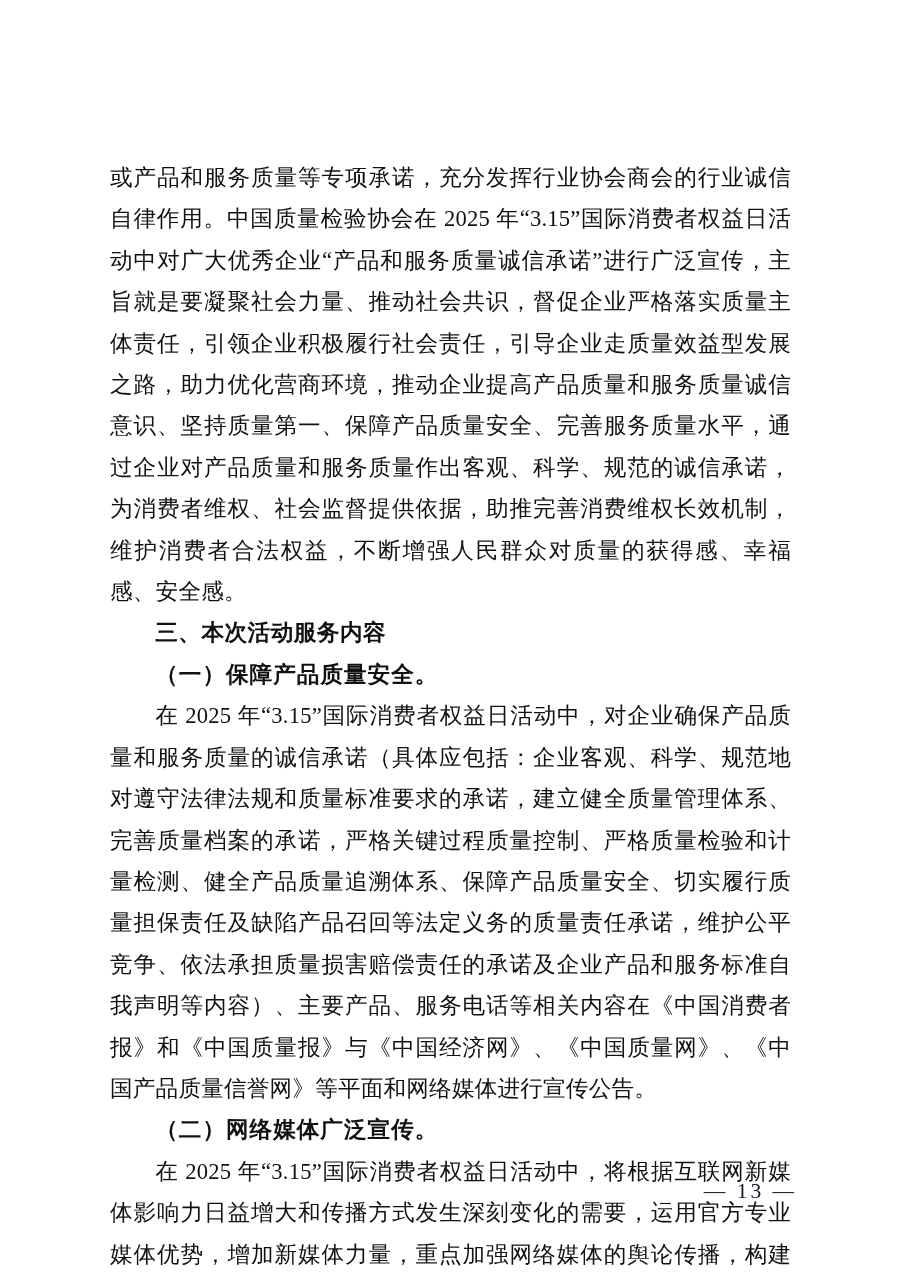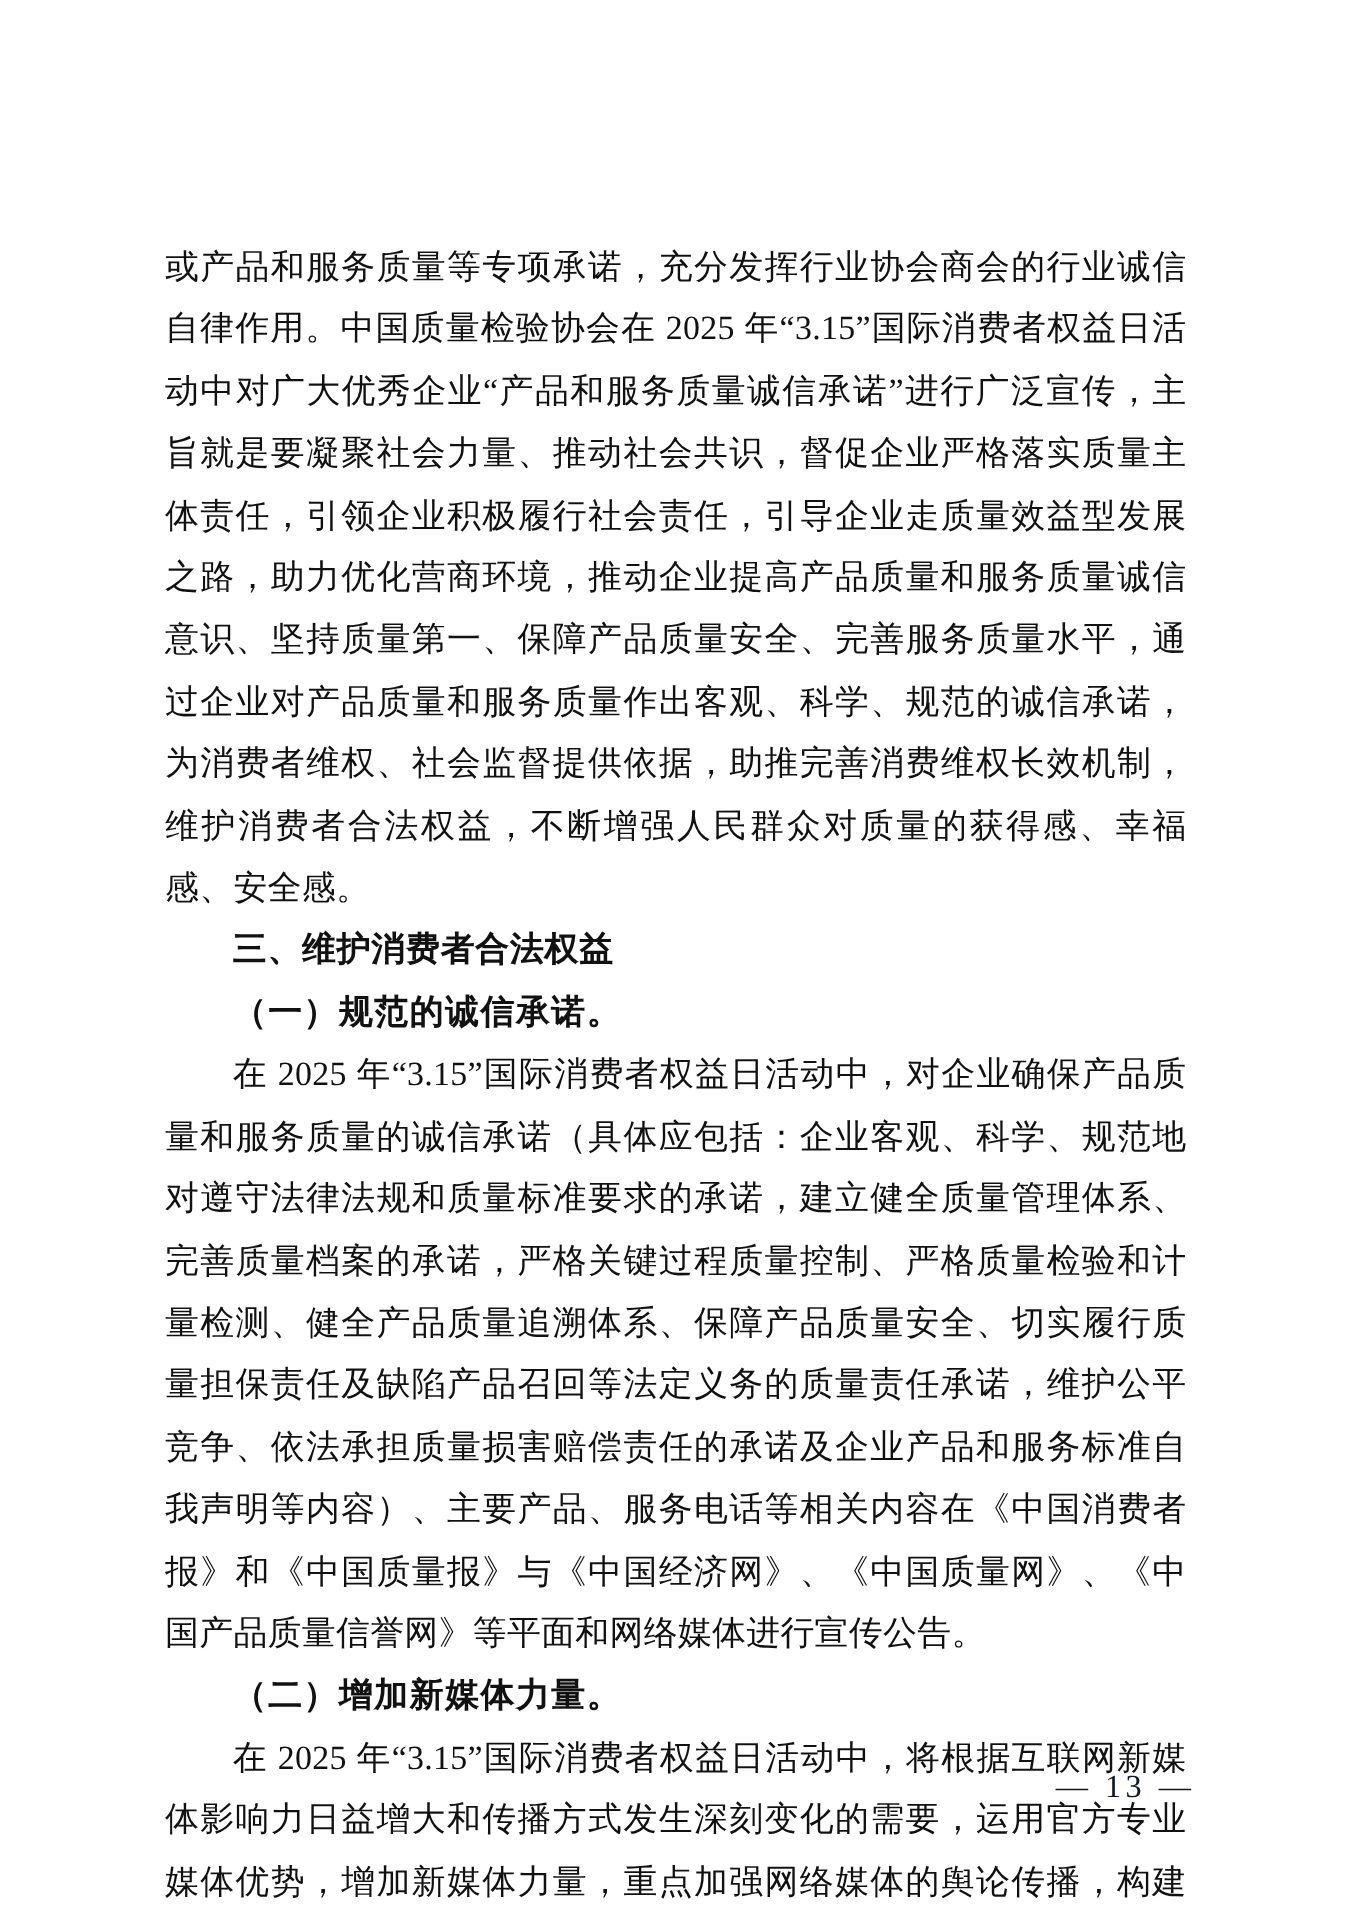--- a/index.html
+++ b/index.html
@@ -61,20 +61,20 @@
     color: #0f172a;
     font-family: "Liberation Serif", "DejaVu Serif", serif;
   }
 </style>
 </head>
 <body>
 
 <div class="page">
   <div class="content">
     <p class="body-text">或产品和服务质量等专项承诺，充分发挥行业协会商会的行业诚信自律作用。中国质量检验协会在 2025 年“3.15”国际消费者权益日活动中对广大优秀企业“产品和服务质量诚信承诺”进行广泛宣传，主旨就是要凝聚社会力量、推动社会共识，督促企业严格落实质量主体责任，引领企业积极履行社会责任，引导企业走质量效益型发展之路，助力优化营商环境，推动企业提高产品质量和服务质量诚信意识、坚持质量第一、保障产品质量安全、完善服务质量水平，通过企业对产品质量和服务质量作出客观、科学、规范的诚信承诺，为消费者维权、社会监督提供依据，助推完善消费维权长效机制，维护消费者合法权益，不断增强人民群众对质量的获得感、幸福感、安全感。</p>
-    <h2 class="heading-1">三、维护消费者合法权益</h2>
-    <h3 class="heading-2">（一）规范的诚信承诺。</h3>
+    <h2 class="heading-1">三、本次活动服务内容</h2>
+    <h3 class="heading-2">（一）保障产品质量安全。</h3>
     <p class="body-text indent">在 2025 年“3.15”国际消费者权益日活动中，对企业确保产品质量和服务质量的诚信承诺（具体应包括：企业客观、科学、规范地对遵守法律法规和质量标准要求的承诺，建立健全质量管理体系、完善质量档案的承诺，严格关键过程质量控制、严格质量检验和计量检测、健全产品质量追溯体系、保障产品质量安全、切实履行质量担保责任及缺陷产品召回等法定义务的质量责任承诺，维护公平竞争、依法承担质量损害赔偿责任的承诺及企业产品和服务标准自我声明等内容）、主要产品、服务电话等相关内容在《中国消费者报》和《中国质量报》与《中国经济网》、《中国质量网》、《中国产品质量信誉网》等平面和网络媒体进行宣传公告。</p>
-    <h3 class="heading-2">（二）增加新媒体力量。</h3>
+    <h3 class="heading-2">（二）网络媒体广泛宣传。</h3>
     <p class="body-text indent">在 2025 年“3.15”国际消费者权益日活动中，将根据互联网新媒体影响力日益增大和传播方式发生深刻变化的需要，运用官方专业媒体优势，增加新媒体力量，重点加强网络媒体的舆论传播，构建报纸、网站等全媒体</p>
   </div>
   <div class="footer">— 13 —</div>
 </div>
 
 </body></html>

